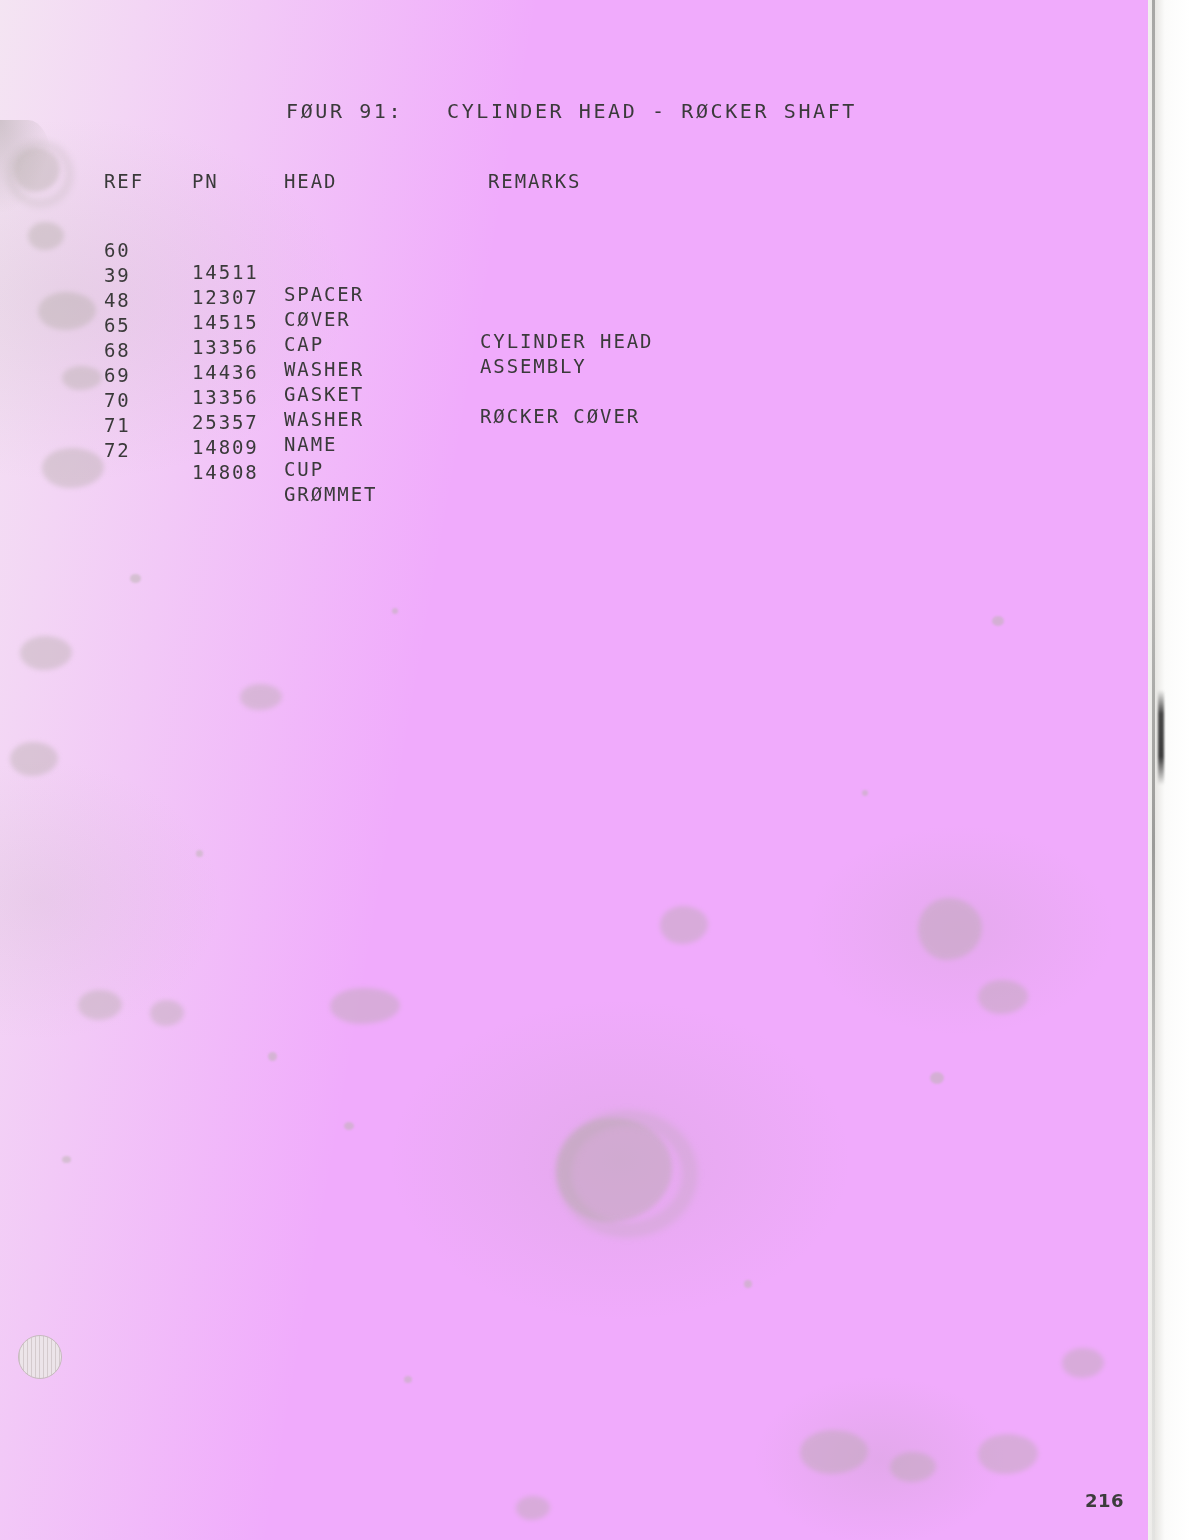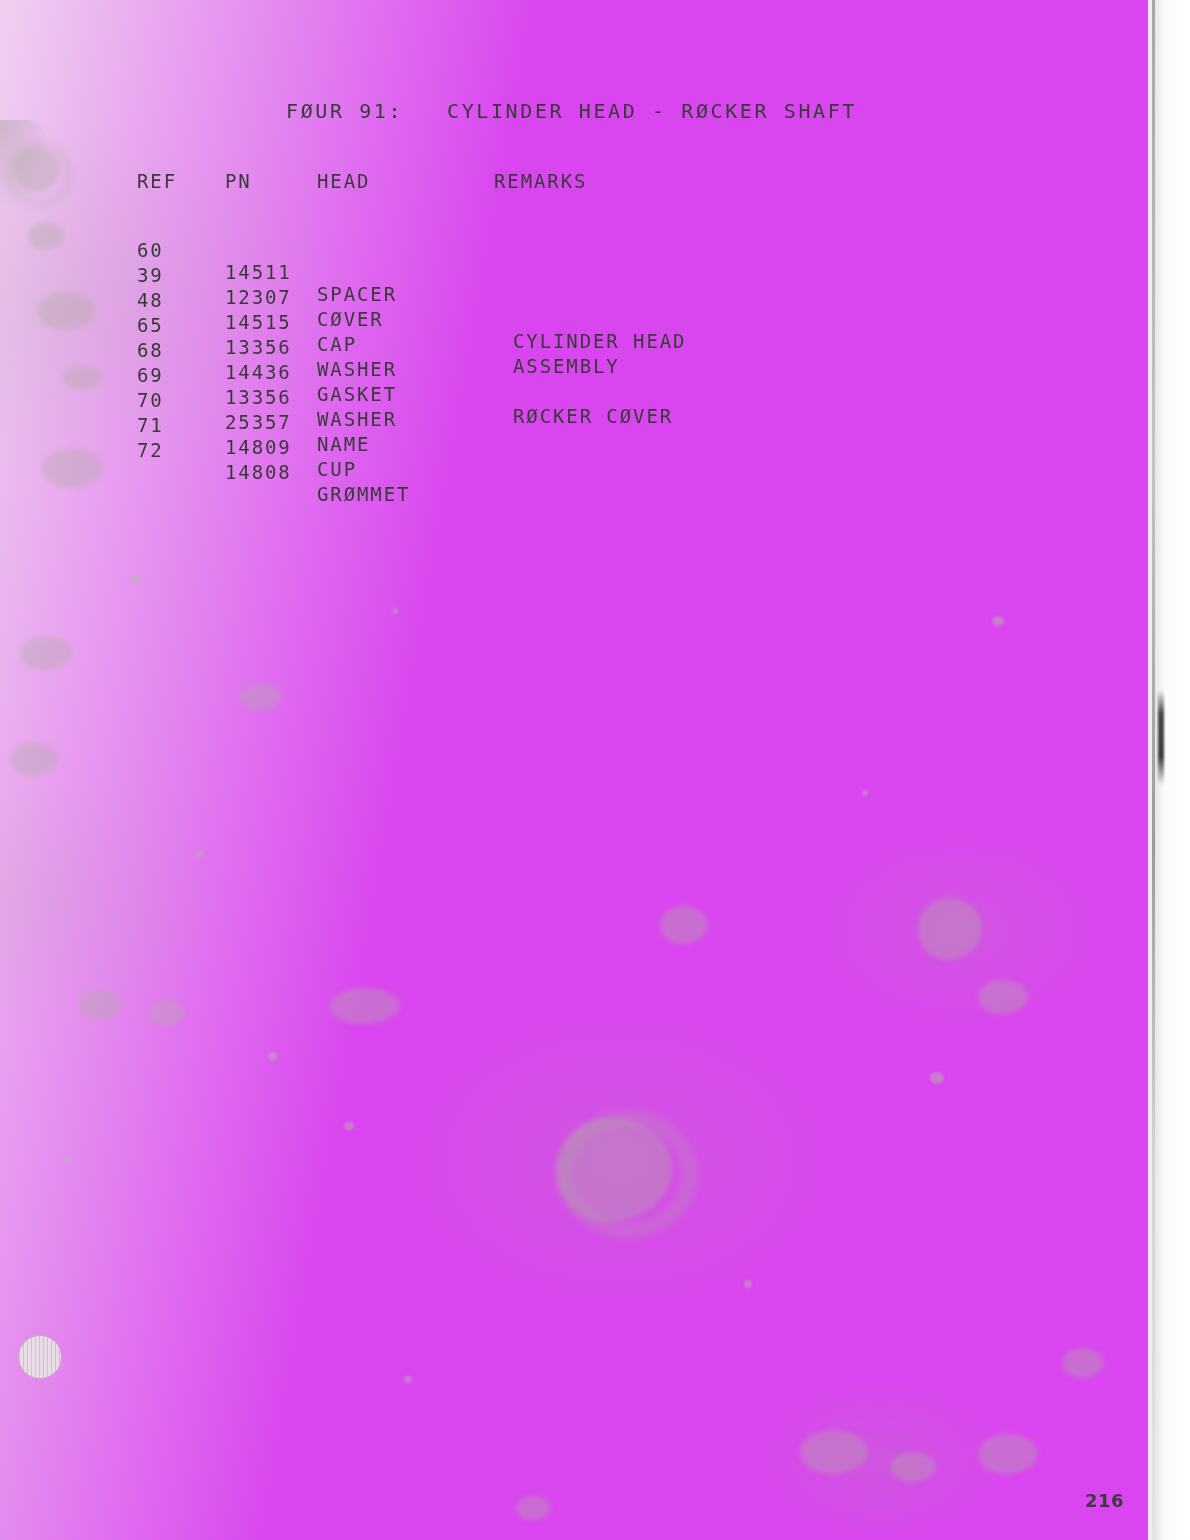--- a/index.html
+++ b/index.html
@@ -13,21 +13,21 @@
     position: relative;
     overflow: hidden;
     font-family: "DejaVu Sans Mono", monospace;
     color: #2c2c2c;
   }
 
   
   .page {
     position: absolute;
     inset: 0;
-    background: #d946ef;
+    background: #f0abfc;
   }
   .page-inner {
     position: absolute;
     left: 0; top: 0;
     width: 1148px;
     height: 1540px;
     background:
       radial-gradient(ellipse 400px 260px at 70px 300px, rgba(170,165,160,0.17), rgba(255,255,255,0) 70%),
       radial-gradient(ellipse 260px 200px at 40px 900px, rgba(170,165,160,0.13), rgba(255,255,255,0) 70%),
       radial-gradient(ellipse 330px 230px at 620px 1160px, rgba(165,160,155,0.16), rgba(255,255,255,0) 70%),
@@ -118,21 +118,20 @@
     color: #3a3a3a;
   }
 
   .table {
     position: absolute;
     left: 104px;
     top: 170px;
     font-size: 19px;
     letter-spacing: 1.9px;
     color: #3a3a3a;
-    margin-left: 33px;
   }
   .hdr-row {
     position: relative;
     height: 30px;
   }
   .rows {
     position: relative;
     margin-top: 17px;
   }
   .row {
@@ -141,21 +140,21 @@
     white-space: pre;
   }
   .c-ref { position: absolute; left: 0px; }
   .c-pn  { position: absolute; left: 88px; }
   .c-name{ position: absolute; left: 180px; }
   .c-rem { position: absolute; left: 376px; }
 
   .hdr .c-ref { left: 0px; }
   .hdr .c-pn  { left: 88px; }
   .hdr .c-name{ left: 180px; }
-  .hdr .c-rem { left: 357px; }
+  .hdr .c-rem { left: 384px; }
 
   .page-number {
     position: absolute;
     left: 1085px;
     top: 1490px;
     font-family: "DejaVu Sans", sans-serif;
     font-size: 18px;
     font-weight: 700;
     color: #3c3c3c;
     letter-spacing: 0.5px;

